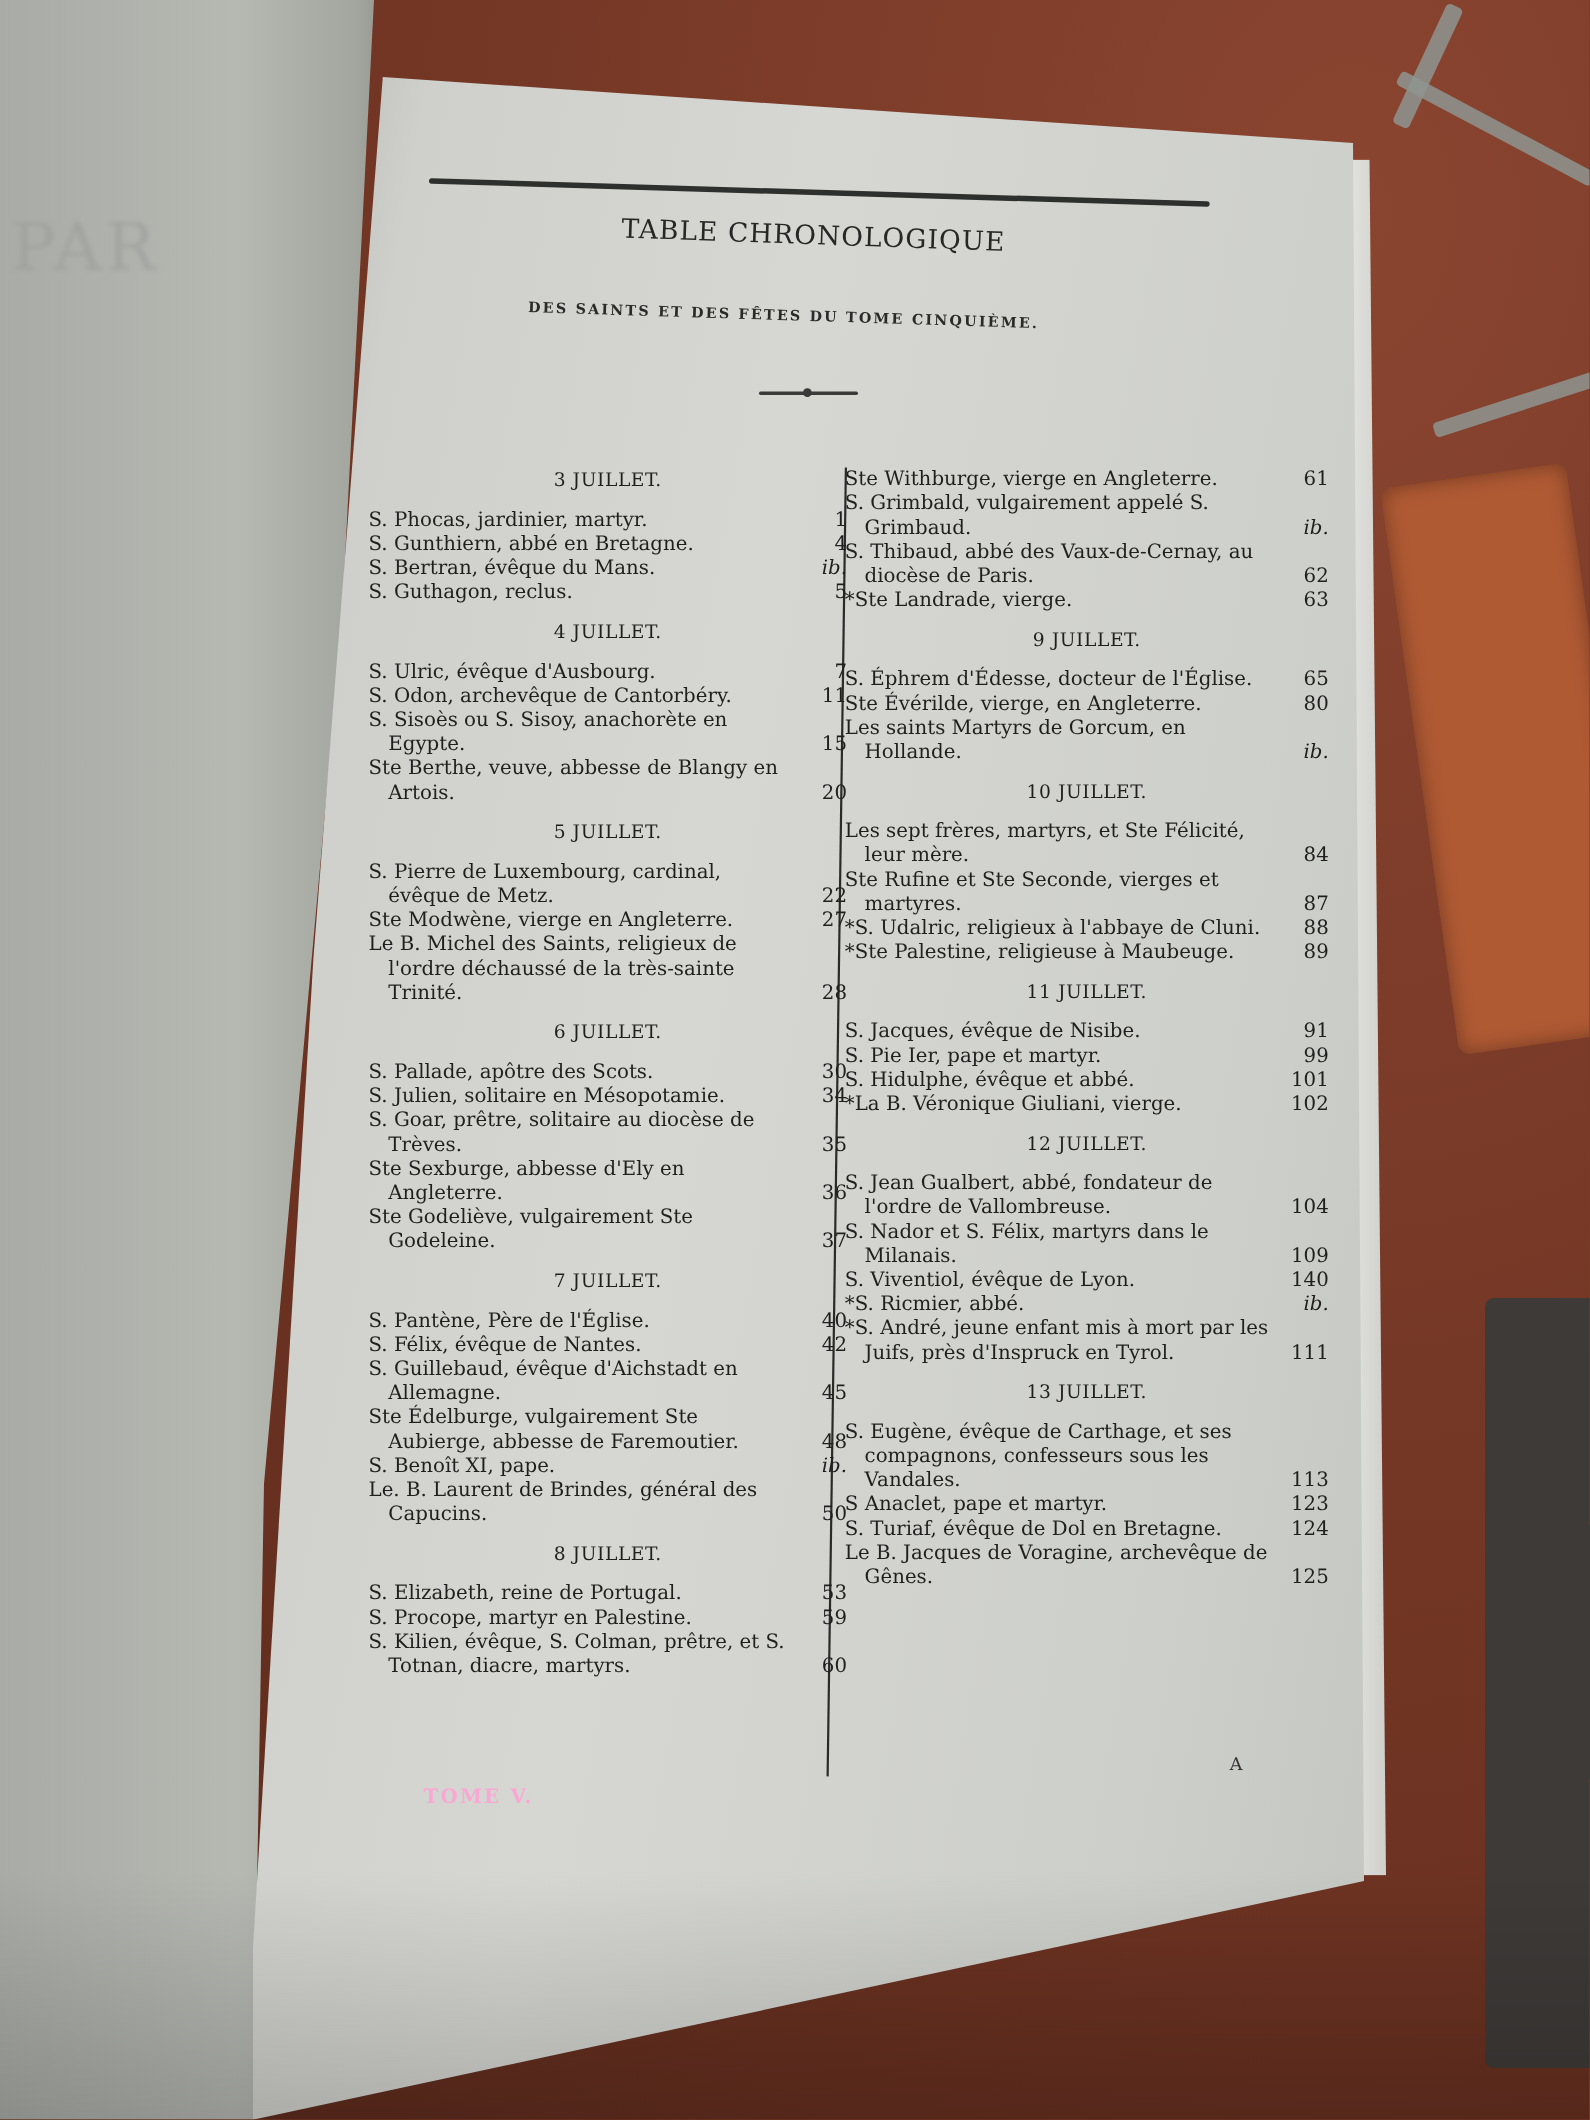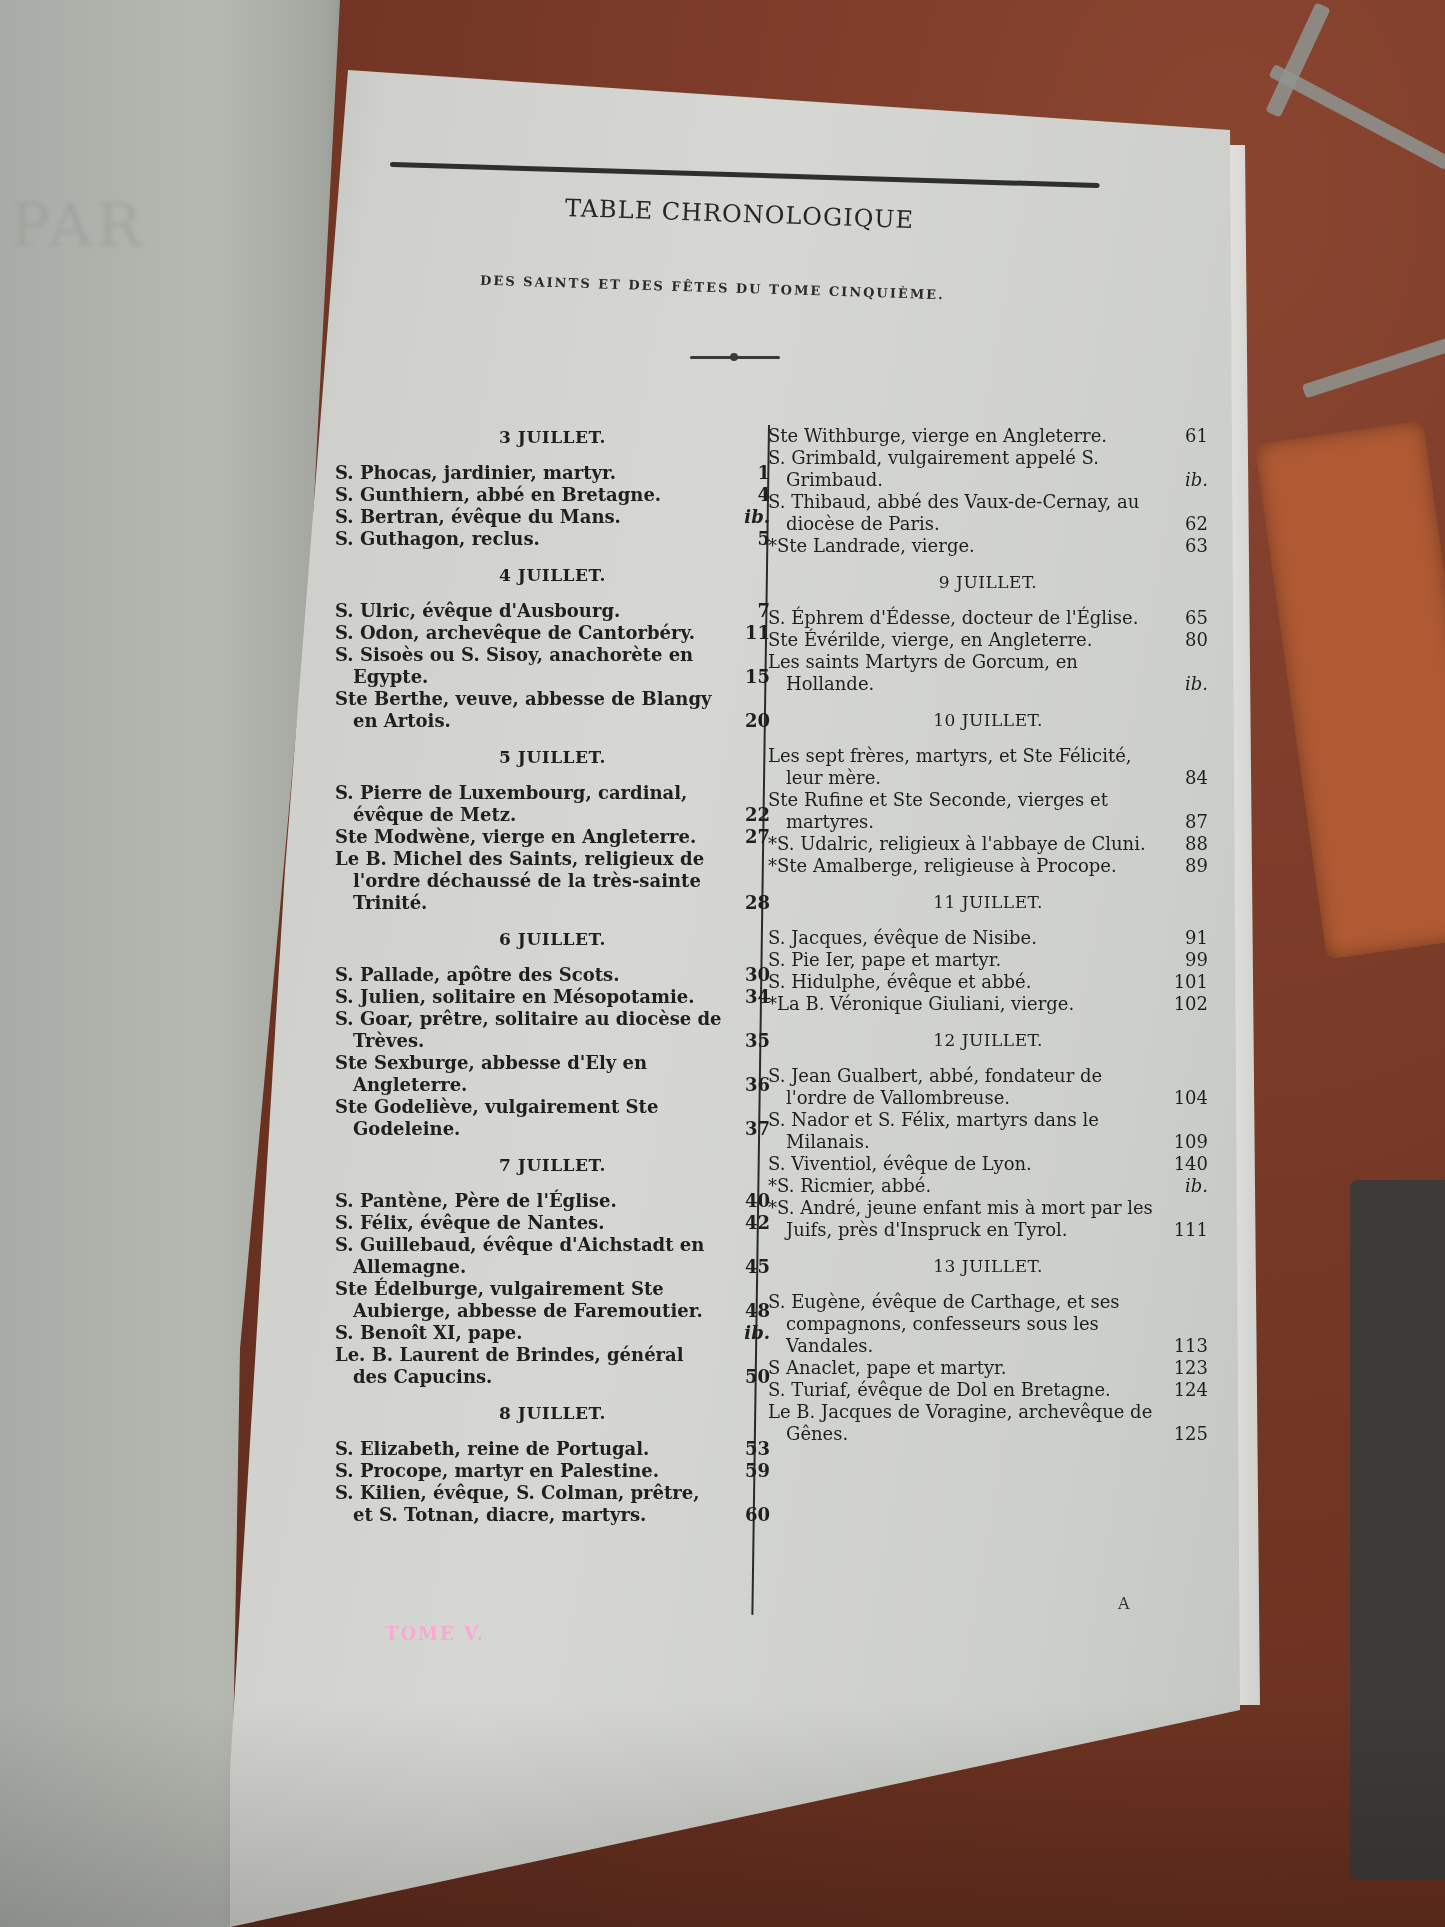--- a/index.html
+++ b/index.html
@@ -61,21 +61,21 @@
     position: absolute; left: 690px; top: 356px; width: 90px; height: 3px;
     background: #3a3b39; border-radius: 2px;
   }
   .ornament::after {
     content: ""; position: absolute; left: 40px; top: -3px; width: 8px; height: 8px;
     border-radius: 50%; background: #3a3b39;
   }
   .col {
     position: absolute; color: #1f201e; font-size: 18px; line-height: 22px;
   }
-  .col-left { left: 335px; top: 420px; width: 435px; font-weight: bold; }
+  .col-left { left: 335px; top: 420px; width: 435px; }
   .col-right { left: 768px; top: 425px; width: 440px; }
   .divider {
     position: absolute; left: 768px; top: 425px; width: 2px; height: 1190px;
     background: #2a2b29; transform: rotate(0.8deg); transform-origin: top;
   }
   .day-heading {
     text-align: center; font-variant: small-caps; font-size: 17px;
     margin: 6px 0 14px 0; letter-spacing: .5px;
   }
   .entry { display: flex; align-items: flex-end; }
@@ -272,21 +272,21 @@
     </div>
     <div class="entry">
       <span class="entry-text">Ste Rufine et Ste Seconde, vierges et martyres.</span>
       <span class="entry-page">87</span>
     </div>
     <div class="entry">
       <span class="entry-text">*S. Udalric, religieux à l'abbaye de Cluni.</span>
       <span class="entry-page">88</span>
     </div>
     <div class="entry">
-      <span class="entry-text">*Ste Amalberge, religieuse à Procope.</span>
+      <span class="entry-text">*Ste Palestine, religieuse à Maubeuge.</span>
       <span class="entry-page">89</span>
     </div>
     <div class="gap"></div>
     <div class="day-heading">11 JUILLET.</div>
     <div class="entry">
       <span class="entry-text">S. Jacques, évêque de Nisibe.</span>
       <span class="entry-page">91</span>
     </div>
     <div class="entry">
       <span class="entry-text">S. Pie Ier, pape et martyr.</span>

